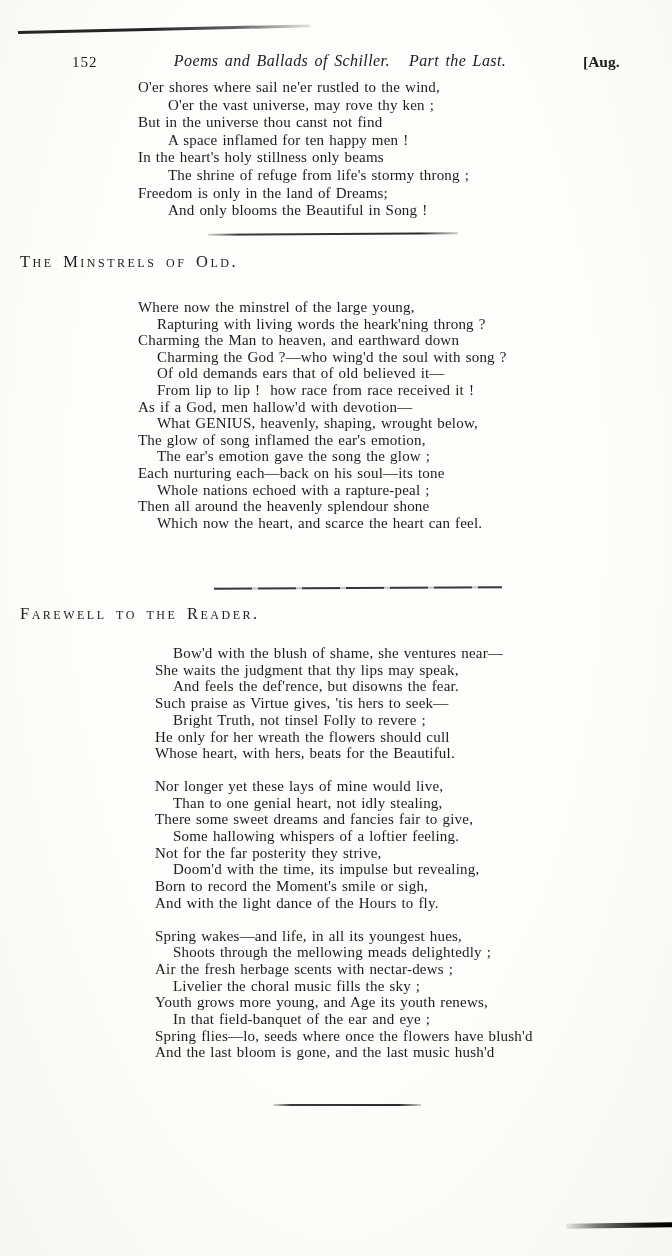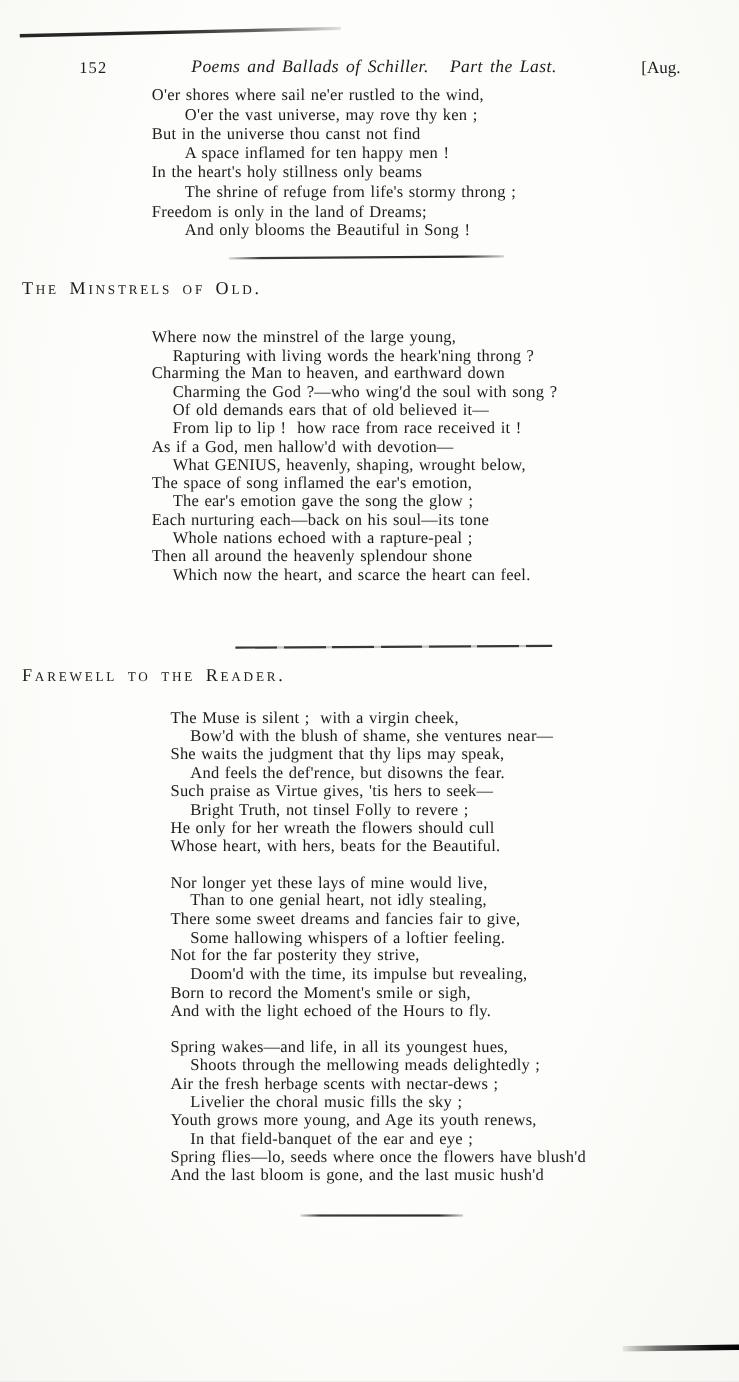--- a/index.html
+++ b/index.html
@@ -38,21 +38,21 @@
   .pnum {
     position: absolute; left: 72px; top: 2px;
     font-size: 15px; letter-spacing: 1px;
   }
   .rtitle {
     position: absolute; left: 20px; top: 0; width: 640px;
     text-align: center; font-style: italic; font-size: 16px;
     letter-spacing: 0.4px; word-spacing: 2px; white-space: pre;
   }
   .month {
-    position: absolute; left: 583px; top: 1px; font-size: 15.5px;
+    position: absolute; left: 583px; top: 1px; font-size: 15.5px; font-weight: bold;
   }
 
   .poem { position: absolute; }
   .line {
     font-size: 15px;
     line-height: 17.6px;
     letter-spacing: 0.2px;
     word-spacing: 1px;
     white-space: pre;
   }
@@ -141,53 +141,52 @@
   <section class="poem poem-1">
       <div class="stanza">
         <div class="line">Where now the minstrel of the large young,</div>
         <div class="line ind">Rapturing with living words the heark'ning throng ?</div>
         <div class="line">Charming the Man to heaven, and earthward down</div>
         <div class="line ind">Charming the God ?—who wing'd the soul with song ?</div>
         <div class="line ind">Of old demands ears that of old believed it—</div>
         <div class="line ind">From lip to lip !  how race from race received it !</div>
         <div class="line">As if a God, men hallow'd with devotion—</div>
         <div class="line ind">What GENIUS, heavenly, shaping, wrought below,</div>
-        <div class="line">The space of song inflamed the ear's emotion,</div>
+        <div class="line">The glow of song inflamed the ear's emotion,</div>
         <div class="line ind">The ear's emotion gave the song the glow ;</div>
         <div class="line">Each nurturing each—back on his soul—its tone</div>
         <div class="line ind">Whole nations echoed with a rapture-peal ;</div>
         <div class="line">Then all around the heavenly splendour shone</div>
         <div class="line ind">Which now the heart, and scarce the heart can feel.</div>
       </div>
     </section>
 
   <div class="divider divider-2"></div>
 
   <h2 class="heading heading-2">Farewell to the Reader.</h2>
 
   <section class="poem poem-2">
       <div class="stanza">
-        <div class="line">The Muse is silent ;  with a virgin cheek,</div>
         <div class="line ind">Bow'd with the blush of shame, she ventures near—</div>
         <div class="line">She waits the judgment that thy lips may speak,</div>
         <div class="line ind">And feels the def'rence, but disowns the fear.</div>
         <div class="line">Such praise as Virtue gives, 'tis hers to seek—</div>
         <div class="line ind">Bright Truth, not tinsel Folly to revere ;</div>
         <div class="line">He only for her wreath the flowers should cull</div>
         <div class="line">Whose heart, with hers, beats for the Beautiful.</div>
       </div>
       <div class="stanza">
         <div class="line">Nor longer yet these lays of mine would live,</div>
         <div class="line ind">Than to one genial heart, not idly stealing,</div>
         <div class="line">There some sweet dreams and fancies fair to give,</div>
         <div class="line ind">Some hallowing whispers of a loftier feeling.</div>
         <div class="line">Not for the far posterity they strive,</div>
         <div class="line ind">Doom'd with the time, its impulse but revealing,</div>
         <div class="line">Born to record the Moment's smile or sigh,</div>
-        <div class="line">And with the light echoed of the Hours to fly.</div>
+        <div class="line">And with the light dance of the Hours to fly.</div>
       </div>
       <div class="stanza">
         <div class="line">Spring wakes—and life, in all its youngest hues,</div>
         <div class="line ind">Shoots through the mellowing meads delightedly ;</div>
         <div class="line">Air the fresh herbage scents with nectar-dews ;</div>
         <div class="line ind">Livelier the choral music fills the sky ;</div>
         <div class="line">Youth grows more young, and Age its youth renews,</div>
         <div class="line ind">In that field-banquet of the ear and eye ;</div>
         <div class="line">Spring flies—lo, seeds where once the flowers have blush'd</div>
         <div class="line">And the last bloom is gone, and the last music hush'd</div>

